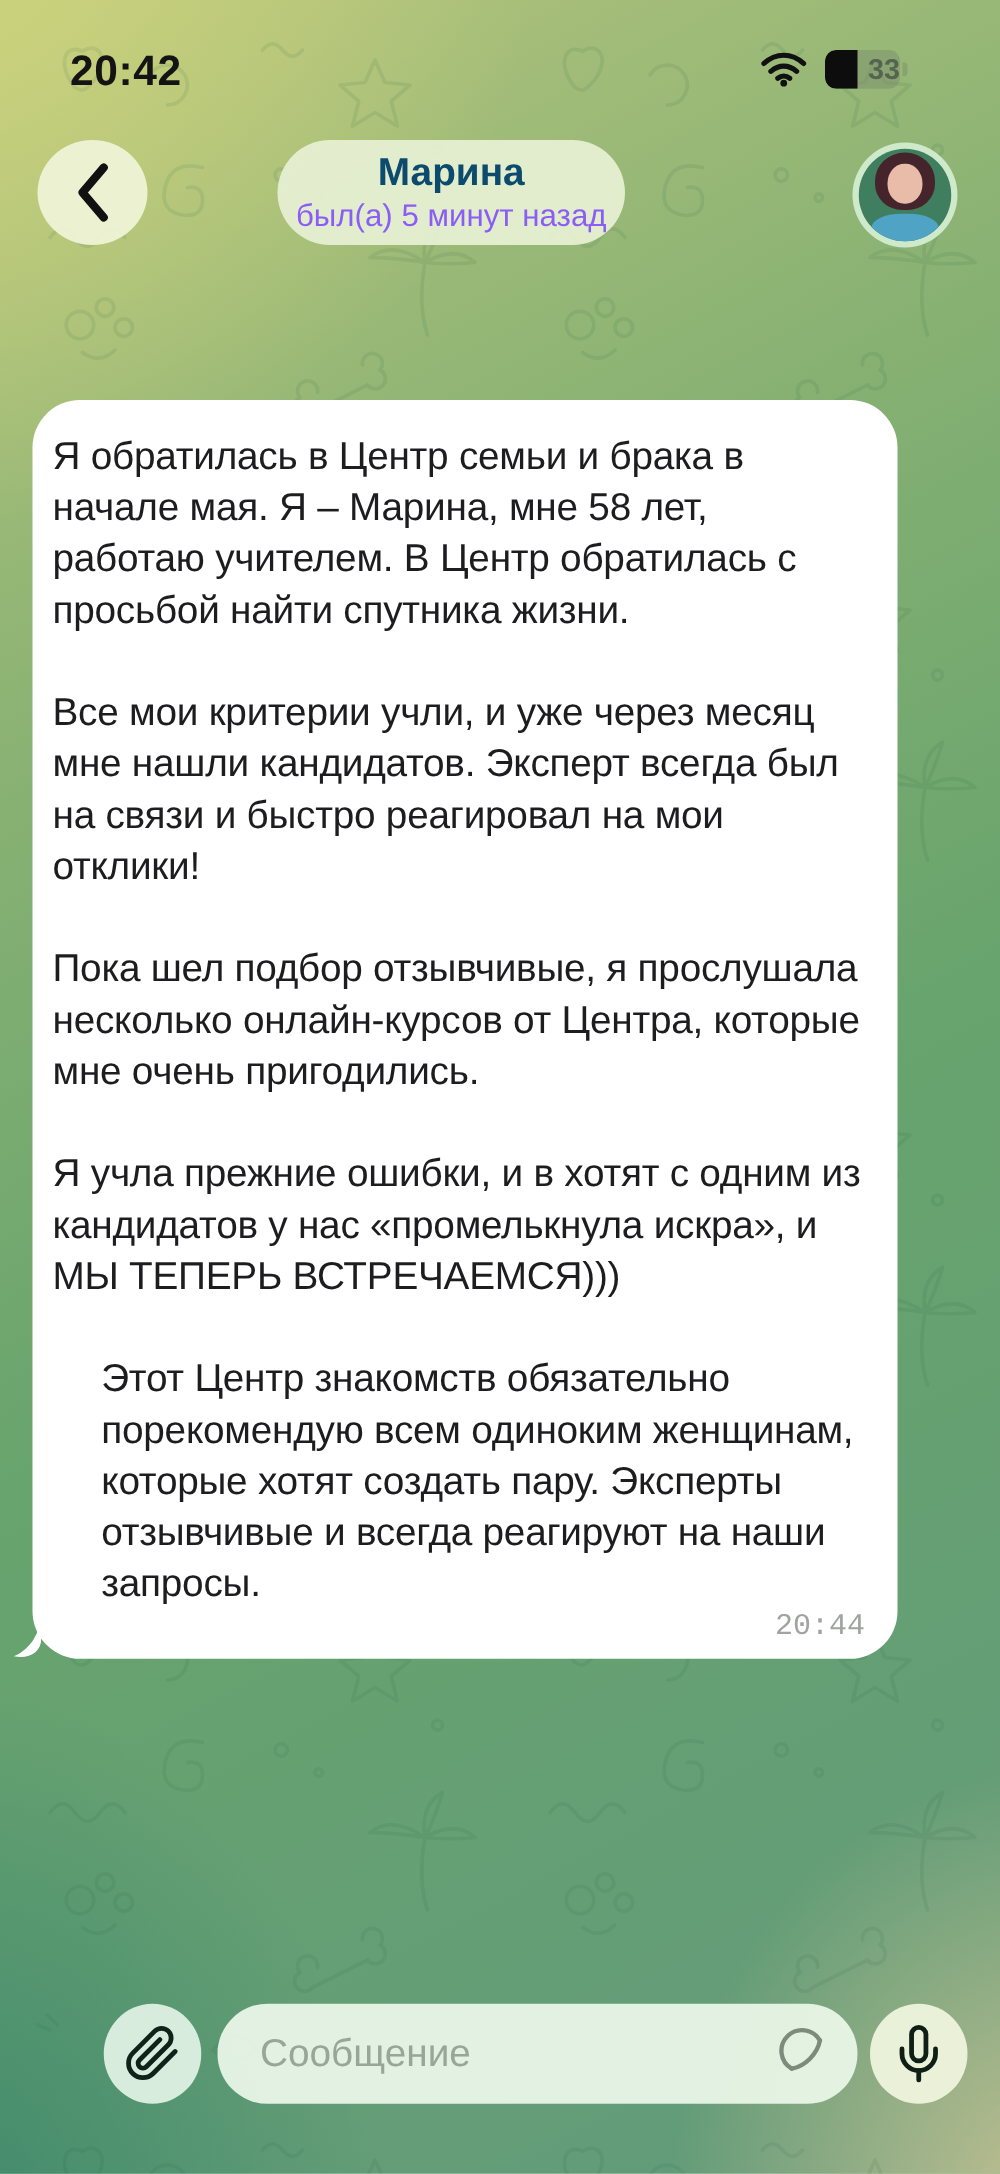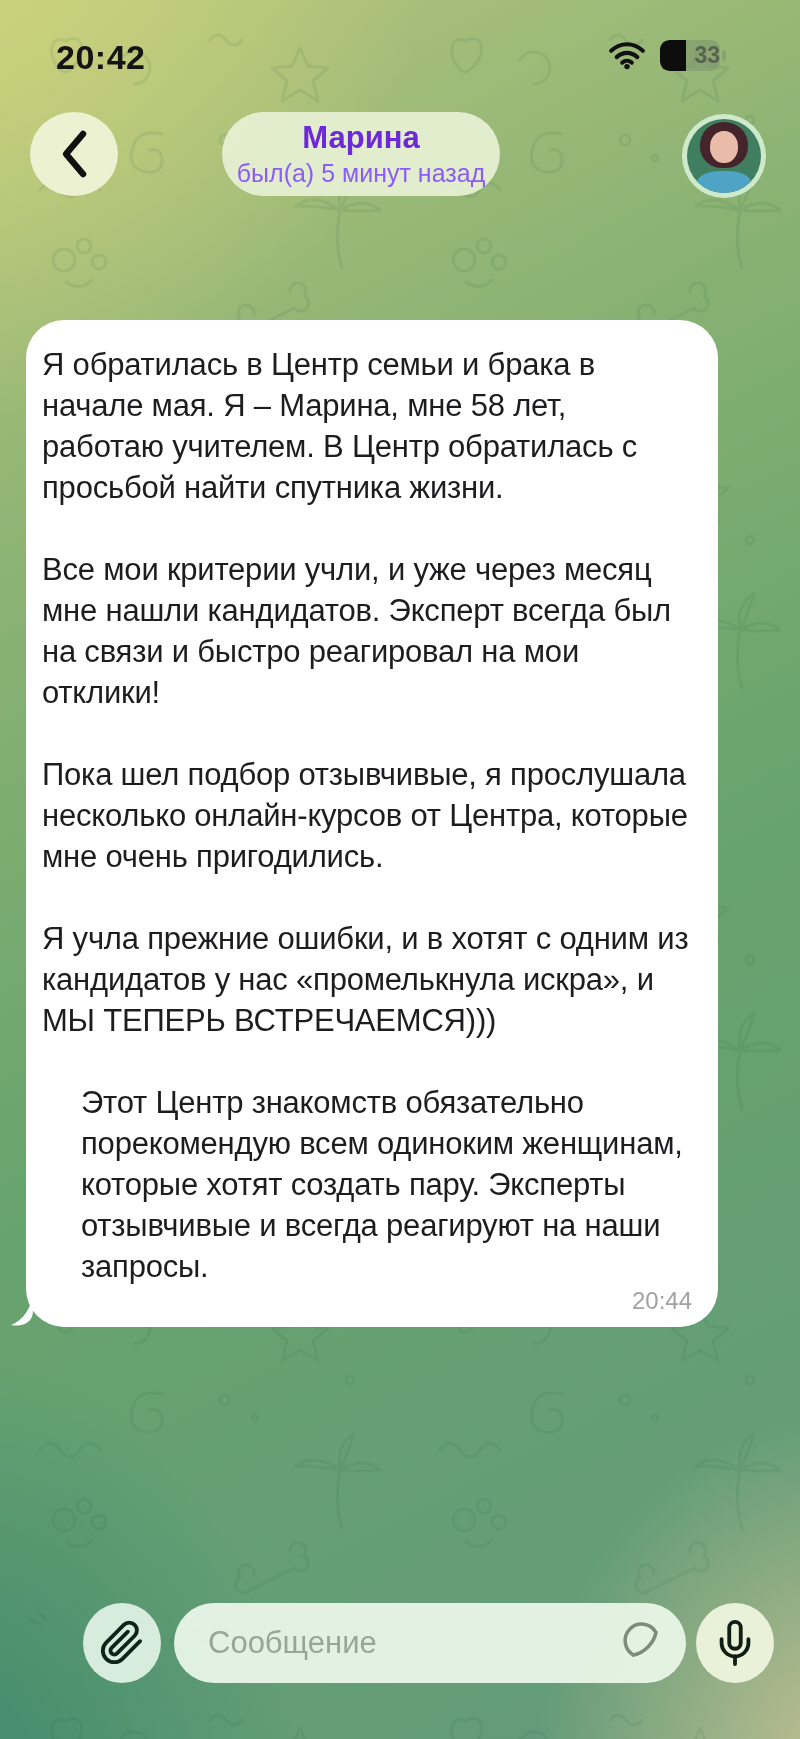--- a/index.html
+++ b/index.html
@@ -24,35 +24,35 @@
   .battery-num{position:absolute;left:0;right:0;top:50%;transform:translateY(-52%);text-align:right;
     font-size:23px;font-weight:700;color:#55644f;}
   .battery-cap{width:4px;height:11px;background:rgba(125,145,110,0.55);border-radius:0 3px 3px 0;margin-left:2px;}
 
   
   .header{position:absolute;top:112px;left:0;width:800px;height:86px;}
   .back-btn{position:absolute;left:30px;top:0;width:88px;height:84px;border-radius:50%;
     background:rgba(240,244,216,0.92);display:flex;align-items:center;justify-content:center;cursor:pointer;}
   .title-pill{position:absolute;left:222px;top:0;width:278px;height:84px;border-radius:42px;
     background:rgba(231,241,213,0.92);display:flex;flex-direction:column;align-items:center;justify-content:center;}
-  .chat-title{font-size:31px;font-weight:700;color:#6d28d9;line-height:1.15;}
+  .chat-title{font-size:31px;font-weight:700;color:#0c4a6e;line-height:1.15;}
   .chat-subtitle{font-size:25px;color:#8b5cf6;line-height:1.2;margin-top:2px;}
   .avatar{position:absolute;left:682px;top:2px;width:84px;height:84px;border-radius:50%;
     background:#cfeacb;display:flex;align-items:center;justify-content:center;cursor:pointer;}
   .avatar-photo{width:74px;height:74px;border-radius:50%;background:#3f7e5f;position:relative;overflow:hidden;}
   .av-hair{position:absolute;left:17%;top:4%;width:66%;height:62%;background:#45242c;border-radius:50% 50% 46% 46%;}
   .av-face{position:absolute;left:31%;top:16%;width:38%;height:44%;background:#e9bca9;border-radius:48%;}
   .av-body{position:absolute;left:14%;bottom:-4%;width:72%;height:34%;background:#4fa3c4;border-radius:45% 45% 0 0;}
 
   
   .bubble{position:absolute;left:26px;top:320px;width:692px;background:#ffffff;border-radius:38px;
     padding:24px 22px 40px 16px;box-sizing:border-box;}
   .bubble p{margin:0 0 41px 0;font-size:31px;line-height:41px;color:#1d1d1f;letter-spacing:-0.2px;}
   .bubble p:last-of-type{margin-bottom:0;margin-left:39px;}
-  .msg-time{position:absolute;right:26px;bottom:12px;font-size:24px;color:#a0a3a0;}
+  .msg-time{position:absolute;right:26px;bottom:12px;font-size:24px;color:#a0a3a0;font-family:Liberation Mono, monospace;}
   .bubble-tail{position:absolute;left:-15px;bottom:0;}
 
   
   .composer{position:absolute;left:0;top:1603px;width:800px;height:82px;margin-left:28px;}
   .round-btn{position:absolute;top:0;width:78px;height:80px;border-radius:50%;
     display:flex;align-items:center;justify-content:center;cursor:pointer;}
   .attach-btn{left:55px;background:rgba(222,240,227,0.95);}
   .mic-btn{left:668px;background:rgba(238,244,220,0.95);}
   .input-pill{position:absolute;left:146px;top:0;width:512px;height:80px;border-radius:40px;
     background:rgba(233,246,231,0.95);display:flex;align-items:center;}

